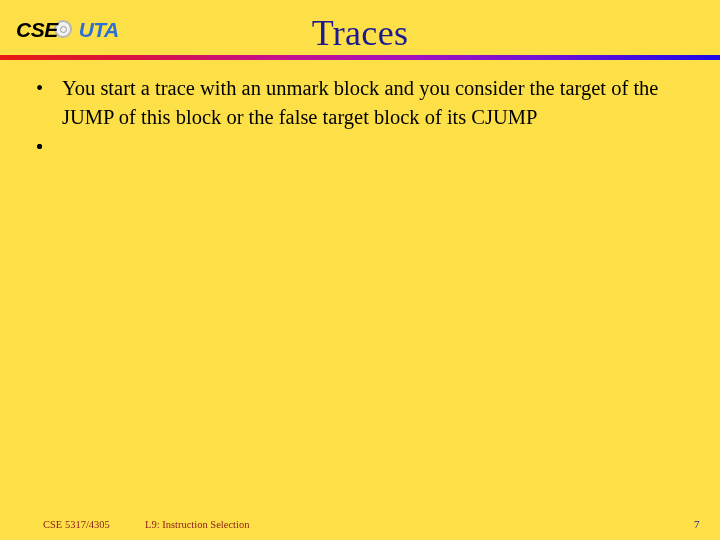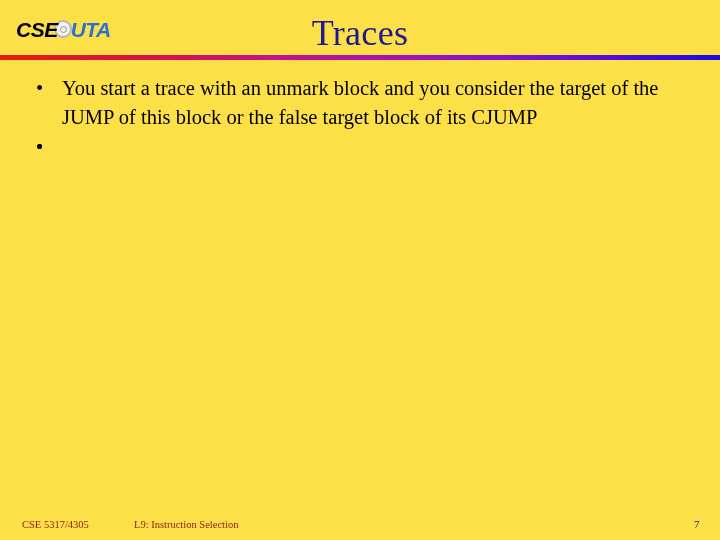--- a/index.html
+++ b/index.html
@@ -66,21 +66,21 @@
     width: 7px;
     height: 7px;
     border: 1.5px solid #9a9a9a;
     border-radius: 50%;
     box-sizing: border-box;
   }
   .logo-uta {
     color: #2a6fd6;
     position: relative;
     z-index: 2;
-    margin-left: 0;
+    margin-left: 8px;
   }
 
   .slide-title {
     position: absolute;
     left: 0;
     top: 12px;
     width: 720px;
     text-align: center;
     font-size: 36px;
     color: #1b1b8f;
@@ -128,29 +128,29 @@
     left: 8px;
     top: 0;
     line-height: 29.4px;
     font-size: 20.5px;
     color: #000000;
   }
 
   
   .footer-course {
     position: absolute;
-    left: 22px;
+    left: 43px;
     top: 519px;
     font-size: 10.5px;
     color: #8b1a1a;
     font-family: "Liberation Serif", "DejaVu Serif", serif;
   }
   .footer-lecture {
     position: absolute;
-    left: 134px;
+    left: 145px;
     top: 519px;
     font-size: 10.5px;
     color: #8b1a1a;
     font-family: "Liberation Serif", "DejaVu Serif", serif;
   }
   .footer-page {
     position: absolute;
     left: 694px;
     top: 518px;
     font-size: 11px;

